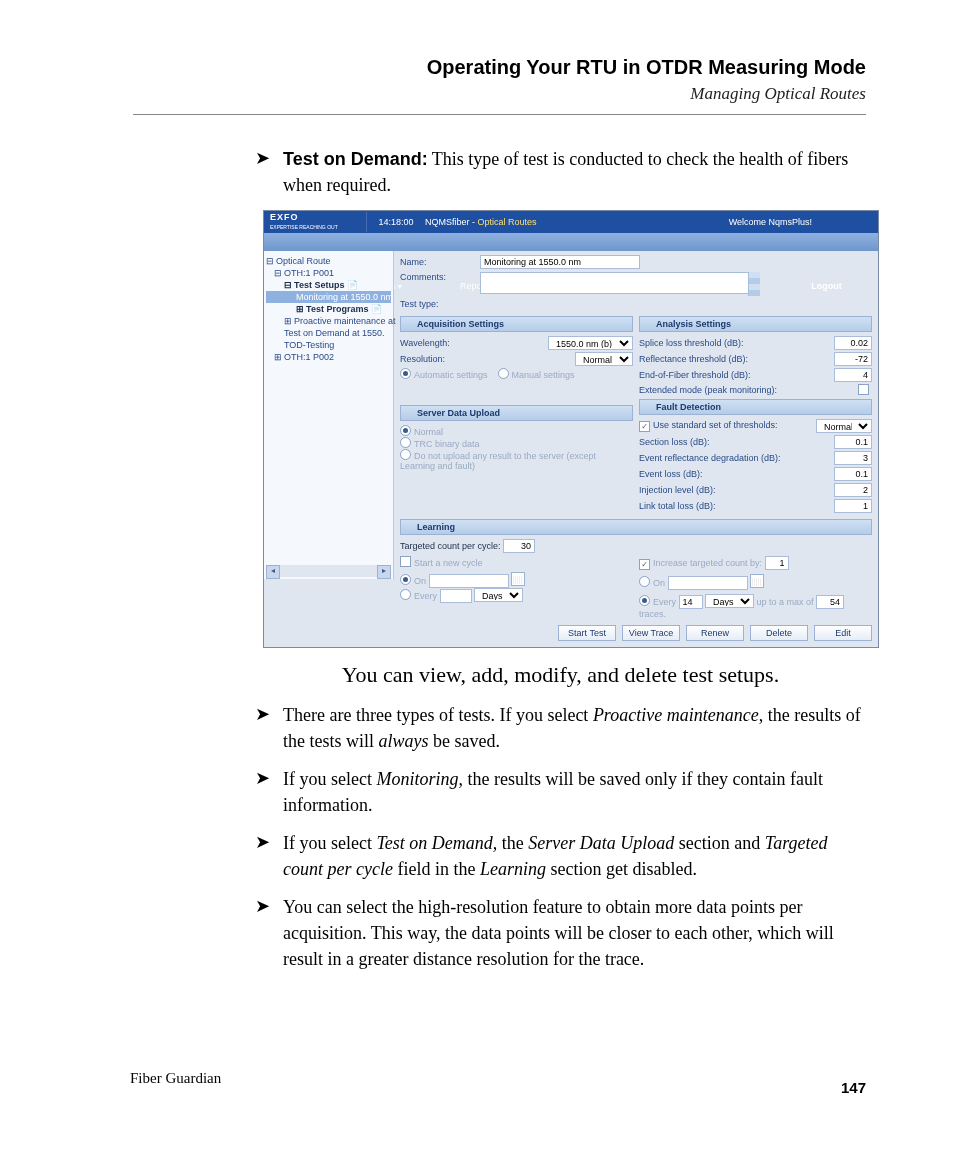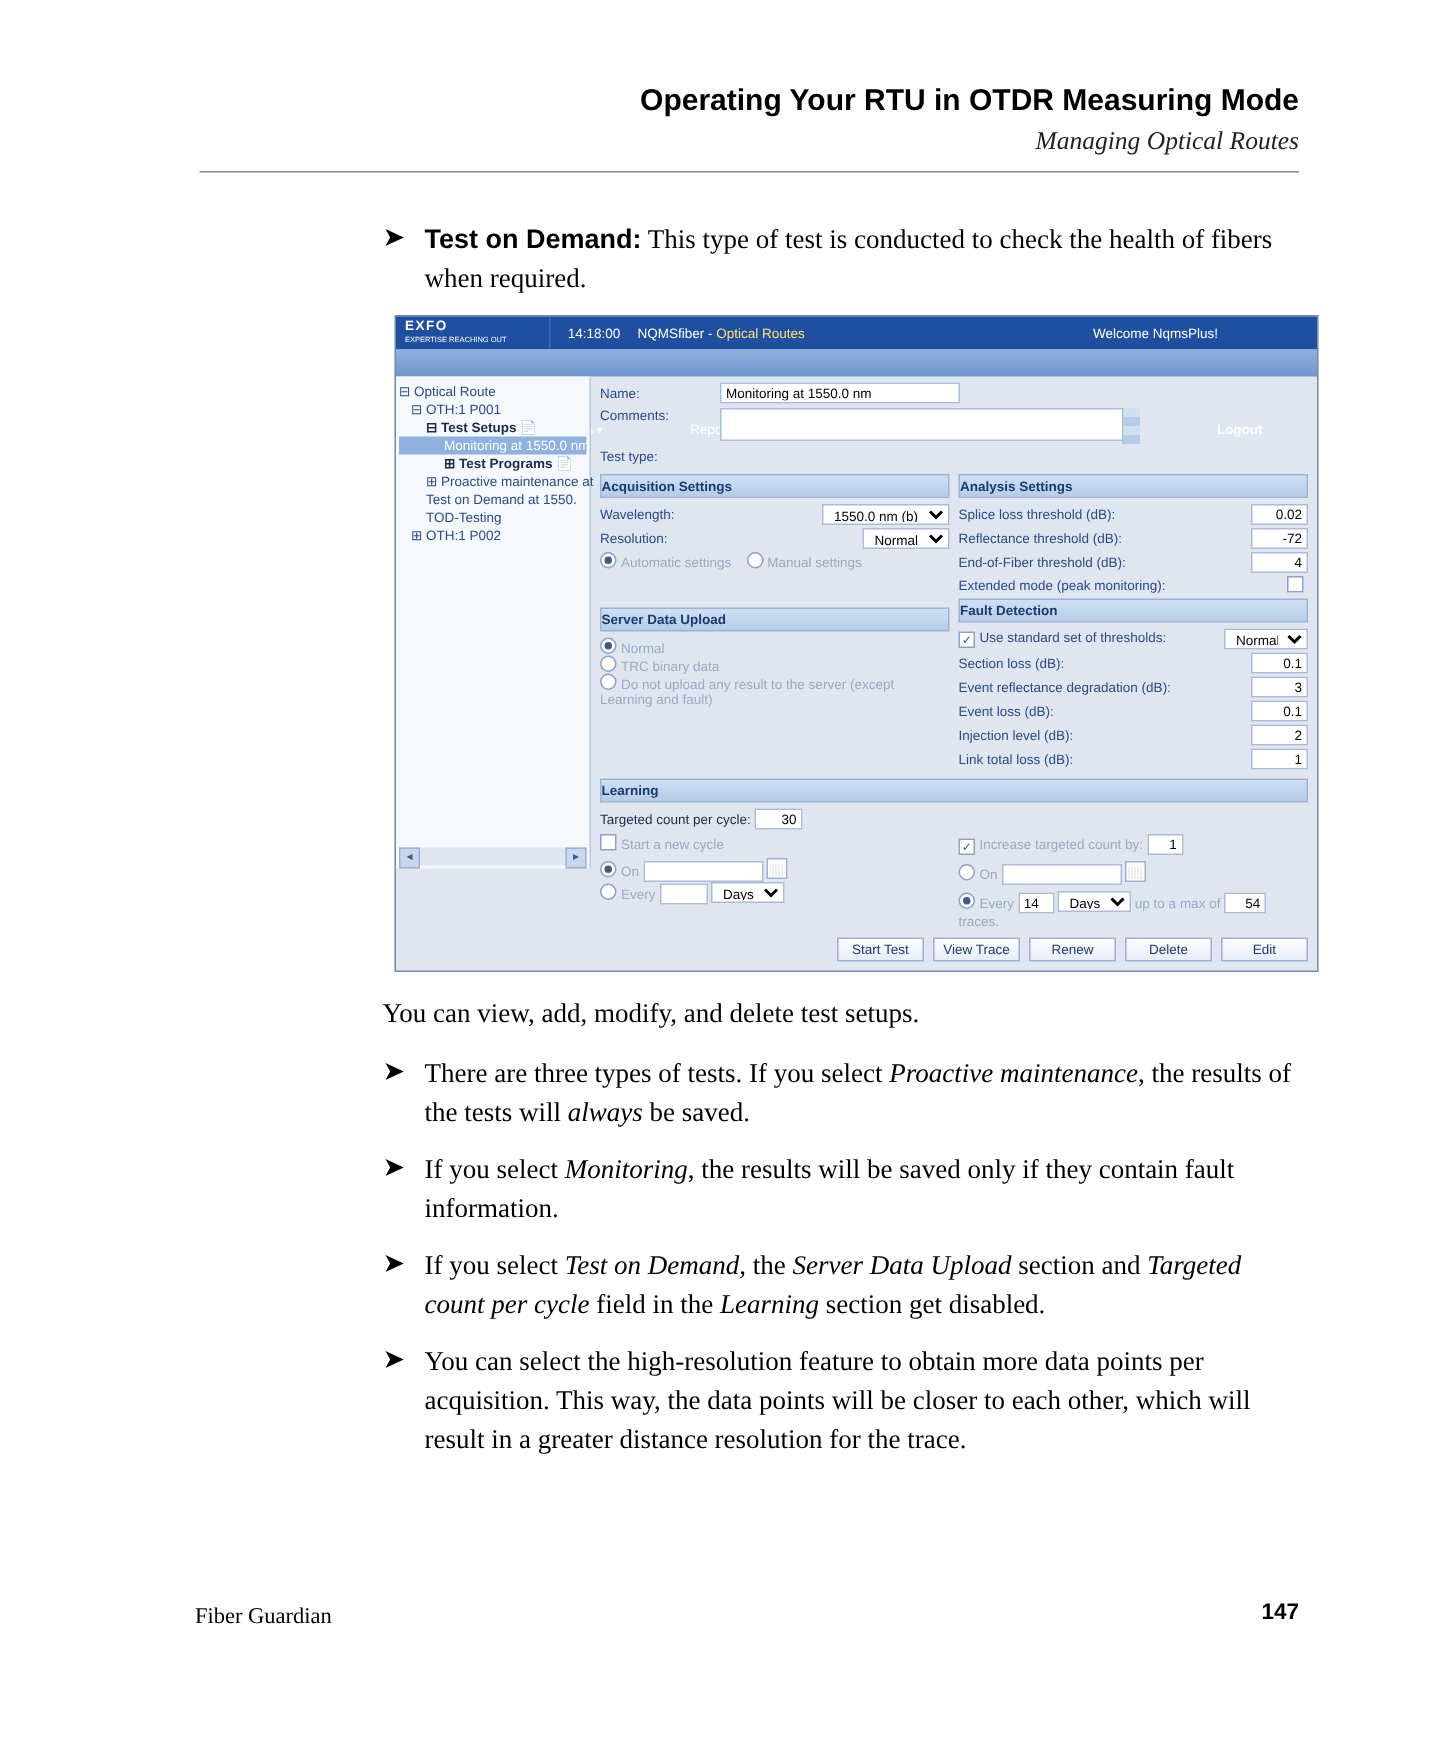--- a/index.html
+++ b/index.html
@@ -41,23 +41,24 @@
     font-size: 18px;
     line-height: 24px;
     font-family: Arial, sans-serif;
   }
   .bullet-text {
     flex: 1;
     font-size: 18px;
     line-height: 26px;
   }
   .body-para {
-    font-size: 18px;
+    font-size: 22px;
     line-height: 26px;
     margin: 14px 0 14px 0;
+    text-align: center;
   }
   b.sb { font-family: Arial, Helvetica, sans-serif; font-weight: 700; }
   i { font-style: italic; }
 
   
   .shot {
     width: 614px;
     border: 1px solid #7a8aa5;
     font-family: Verdana, Arial, sans-serif;
     font-size: 9px;
@@ -148,21 +149,21 @@
     display:inline-block; width:9px; height:9px; border:1px solid #8aa2c4;
     margin-right:3px; vertical-align:-1px; background:#fff;
   }
   .shot .radio { border-radius:50%; position:relative; }
   .shot .radio.sel::after { content:""; position:absolute; inset:2px; border-radius:50%; background:#3a5a90; }
   .shot .check.sel::after { content:"✓"; font-size:8px; line-height:9px; color:#3a5a90; display:block; text-align:center; }
   .shot .sec-head {
     background: linear-gradient(#cfe0f3, #b5cce8);
     border:1px solid #9cb2d4;
     font-weight:700; color:#1b3a6e;
-    padding: 2px 0; margin: 4px 0 4px 0;
+    padding: 2px 16px; margin: 4px 0 4px 0;
   }
   .shot .twocol { display:grid; grid-template-columns: 1fr 1fr; gap: 6px; }
   .shot .field { display:flex; justify-content:space-between; align-items:center; margin:2px 0; }
   .shot .field span:first-child { color:#2a4a88; }
   .shot .val { width:38px; text-align:right; }
   .shot .muted { color:#9aaac4; }
   .shot .btnrow { display:flex; justify-content:flex-end; gap:6px; margin-top:6px; }
   .shot .btn {
     background: linear-gradient(#fefefe, #e6edf7);
     border:1px solid #9cb2d4; padding: 2px 0; width: 56px;
@@ -171,21 +172,21 @@
   .shot .cal { display:inline-block; width:12px; height:12px; background:#fff;
     border:1px solid #9cb2d4; position:relative; vertical-align:-2px; }
   .shot .cal::after { content:""; position:absolute; top:3px; left:1px; right:1px; bottom:1px;
     background: repeating-linear-gradient(90deg,#eee,#eee 1px,#fff 1px,#fff 2px); }
 
   
   .footer-left {
     position:absolute; left:130px; bottom:72px; font-size:15px;
   }
   .footer-right {
-    position:absolute; right:88px; bottom:76px;
+    position:absolute; right:88px; bottom:63px;
     font-family: Arial, Helvetica, sans-serif; font-weight:700; font-size:15px;
   }
 </style>
 </head>
 <body>
 
 <div class="page-title">Operating Your RTU in OTDR Measuring Mode</div>
 <div class="page-subtitle">Managing Optical Routes</div>
 <div class="hr"></div>
 

